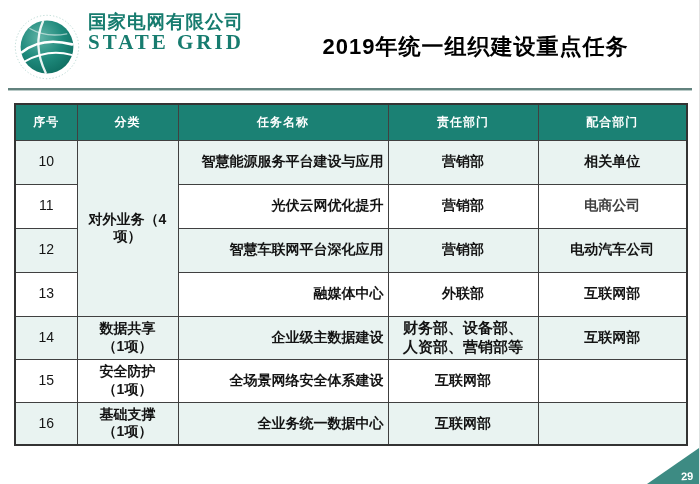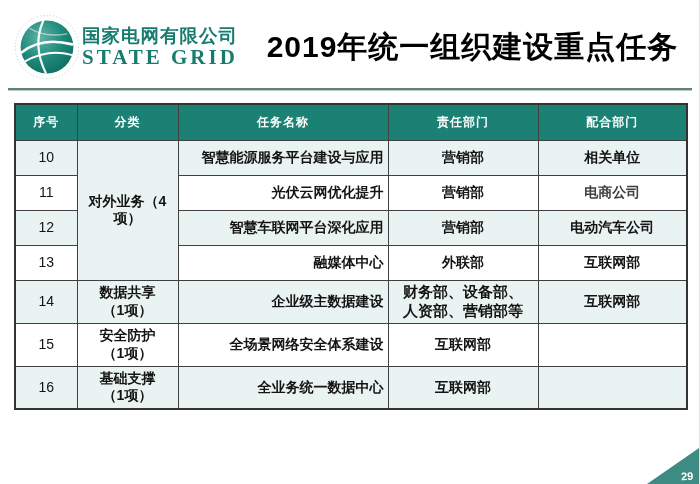--- a/index.html
+++ b/index.html
@@ -18,22 +18,21 @@
   
   .slide-header {
     position: absolute;
     top: 8px; left: 14px; right: 10px;
     height: 78px;
     display: flex;
     align-items: center;
   }
   .logo {
     display: flex;
-    align-items: center;
-    gap: 2px;
+    gap: 8px;
     flex: 0 0 auto;
   }
   .logo-globe { width: 66px; height: 70px; flex: 0 0 auto; }
   .logo-text { display: flex; flex-direction: column; line-height: 1.05; }
   .logo-name-cn {
     color: #177c6f;
     font-size: 18.5px;
     font-weight: 700;
     letter-spacing: 1px;
     white-space: nowrap;
@@ -49,21 +48,21 @@
   .logo-name-sub {
     color: #2a8a7d;
     font-family: "Liberation Serif", "DejaVu Serif", serif;
     font-size: 8.5px;
     letter-spacing: 2.2px;
     white-space: nowrap;
   }
   .slide-title {
     flex: 1 1 auto;
     text-align: center;
-    font-size: 30px;
+    font-size: 22px;
     font-weight: 800;
     color: #000;
     letter-spacing: 1px;
     padding-left: 18px;
     white-space: nowrap;
   }
   .header-divider {
     position: absolute;
     top: 88px; left: 8px;
     width: 684px; height: 3px;
@@ -95,21 +94,21 @@
   }
   .task-table { border: 2px solid #333; }
   .task-table thead tr { height: 36px; }
   .task-table thead th {
     background: #1b8174;
     color: #ffffff;
     font-weight: 700;
     font-size: 12px;
     letter-spacing: 1px;
   }
-  .task-table tbody tr { height: 35px; }
+  .task-table tbody tr { height: 44px; }
   .task-table tbody tr.tall { height: 43px; }
 
   .task-table td { background: #ffffff; font-weight: 700; }
   .task-table td.num { font-weight: 400; font-size: 14px; }
   .task-table td.task-name { text-align: right; padding-left: 11px; }
   .task-table tr.tint td { background: #e9f3f1; }
   .task-table td.cat-merged { background: #ffffff; }
   .task-table td.cat { white-space: pre-line; }
   .task-table td.red-text { color: #404040; }
   .task-table td.res-wrap { font-size: 15px; padding: 2px 8px; }

